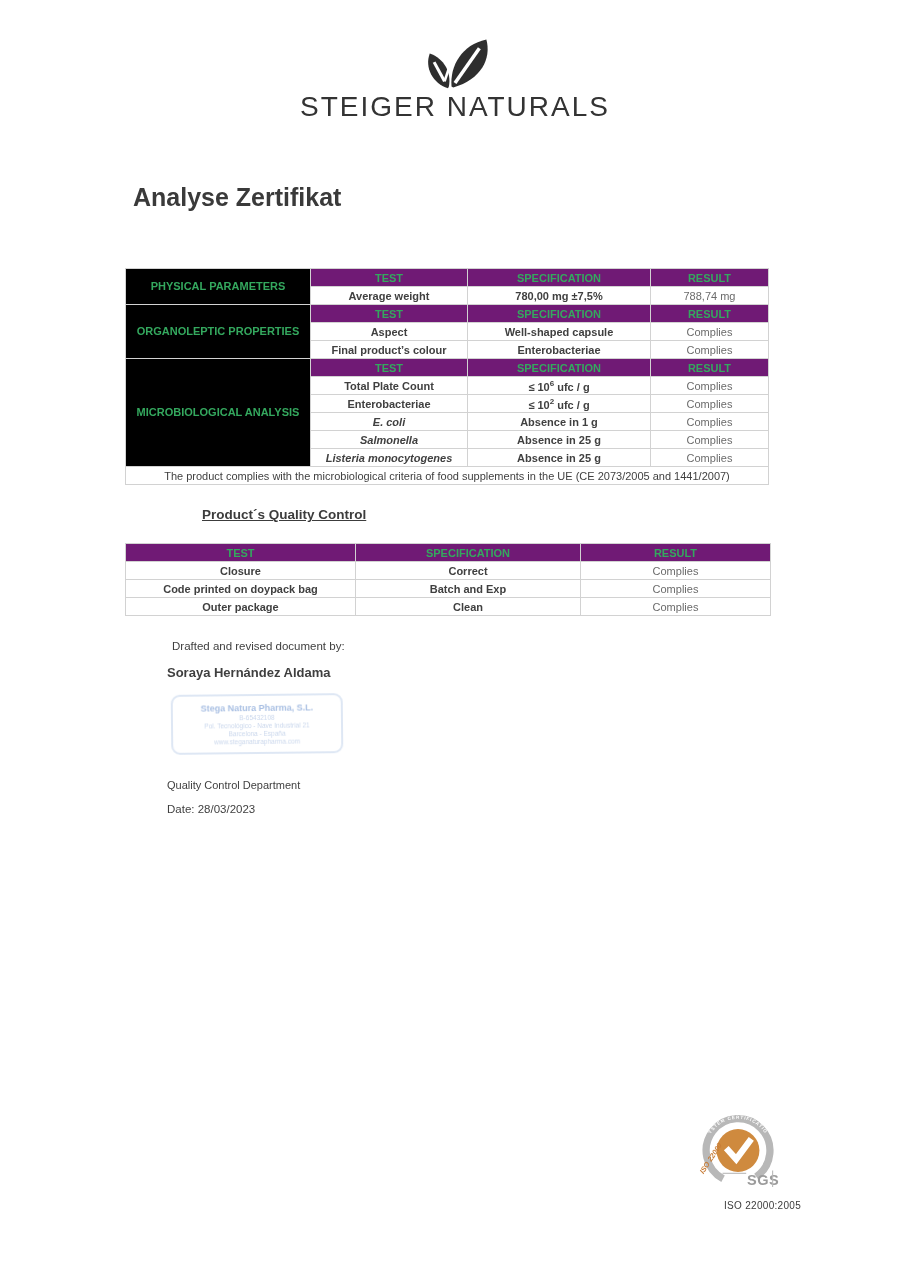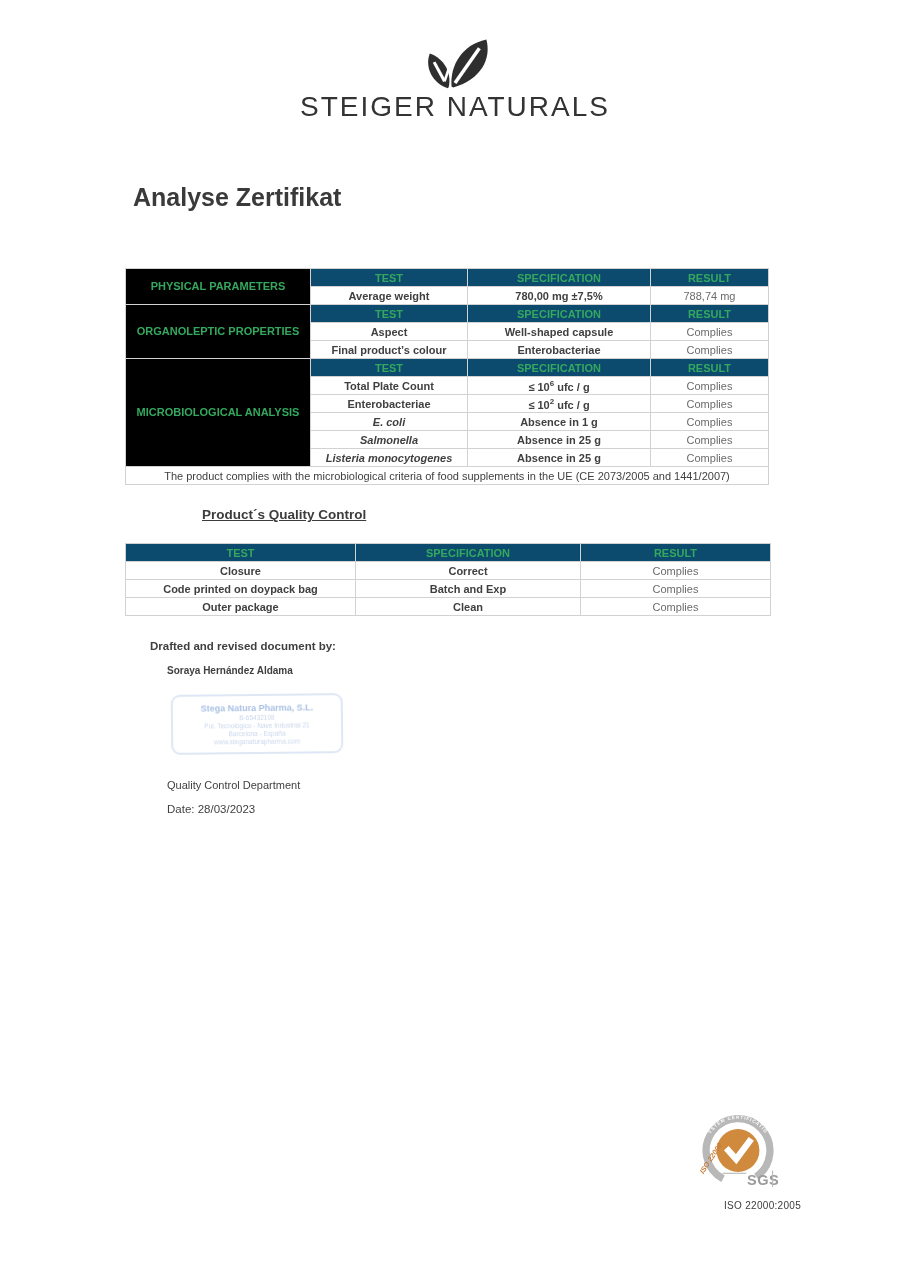--- a/index.html
+++ b/index.html
@@ -15,21 +15,21 @@
 
   
   .doc-title { position:absolute; left:133px; top:183px; font-size:25px; font-weight:bold; color:#3a3a3a; }
 
   
   table.cert { border-collapse:collapse; table-layout:fixed; }
   table.cert td {
     border:1px solid #d2d2d2; font-size:11px; height:17px; padding:0 4px;
     text-align:center; vertical-align:middle; overflow:hidden; white-space:nowrap;
   }
-  td.th { background:#0c4a6e; color:#34a85e; font-weight:bold; font-size:11.5px; }
+  td.th { background:#701a75; color:#34a85e; font-weight:bold; font-size:11.5px; }
   td.section-label {
     background:#000000; color:#34a85e; font-weight:bold; font-size:11.5px;
     white-space:normal; line-height:1.6; padding:0 10px;
   }
   td.t-test, td.t-spec { font-weight:bold; color:#404040;border-radius:7px; }
   td.t-result { color:#6b6b6b; font-weight:normal; }
   td.italic { font-style:italic; }
   td.footnote-cell {
     text-align:left; font-weight:normal; font-size:10.8px; color:#3f3f3f;
     padding:2px 6px; white-space:nowrap;
@@ -39,22 +39,22 @@
   .analysis-table { position:absolute; left:125px; top:268px; width:643px; }
   .quality-table  { position:absolute; left:125px; top:543px; width:645px; }
   .quality-table td { height:18px; }
 
   .qc-heading {
     position:absolute; left:167px; top:507px; font-size:13.5px; font-weight:bold;
     text-decoration:underline; color:#3c3c3c;margin-left:35px;
   }
 
   
-  .sig-drafted { position:absolute; left:150px; top:640px; font-size:11.5px; font-weight:bold; }
-  .sig-name    { position:absolute; left:167px; top:665px; font-size:10px; font-weight:bold; }
+  .sig-drafted { position:absolute; left:172px; top:640px; font-size:11.5px; font-weight:normal; }
+  .sig-name    { position:absolute; left:167px; top:665px; font-size:13px; font-weight:bold; }
   .stamp {
     position:absolute; left:171px; top:694px; width:168px; height:56px;
     border:2px solid rgba(145,175,220,0.30); border-radius:9px;
     display:flex; flex-direction:column; justify-content:center; align-items:center;
     gap:1px; transform:rotate(-0.6deg); filter:blur(0.7px); text-align:center;
   }
   .stamp-line1 { color:rgba(60,110,190,0.45); font-weight:bold; font-size:9px; white-space:nowrap; }
   .stamp-line  { color:rgba(90,130,195,0.32); font-size:6.5px; white-space:nowrap; }
   .sig-dept { position:absolute; left:167px; top:779px; font-size:11px; }
   .sig-date { position:absolute; left:167px; top:803px; font-size:11.5px; }

